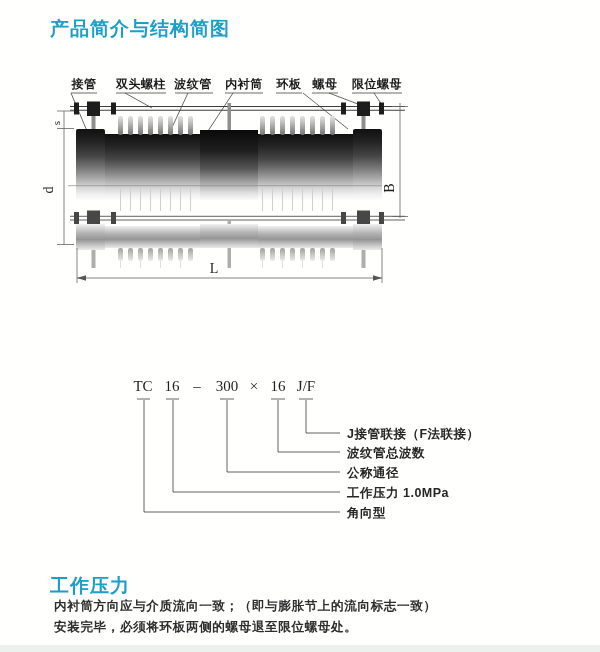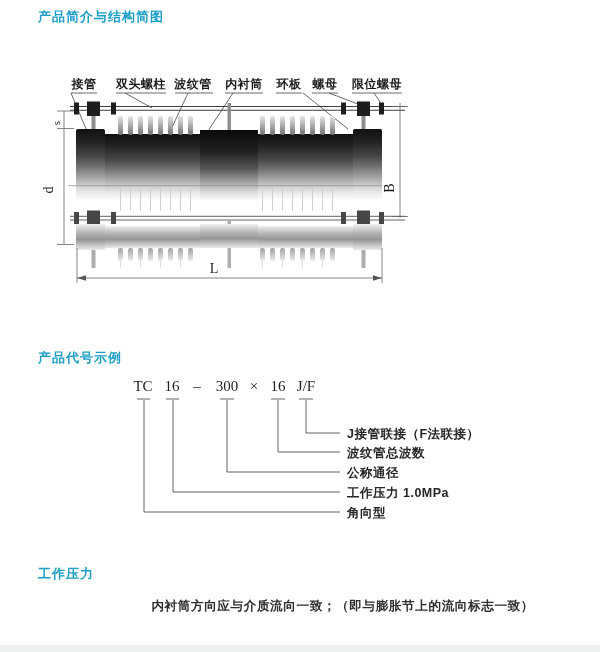--- a/index.html
+++ b/index.html
@@ -1,32 +1,32 @@
 <!DOCTYPE html>
 <html><head>
 <meta charset="utf-8">
 <style>
   html,body{margin:0;padding:0;background:#ffffff;}
   .page{
     position:relative;width:600px;height:652px;background:#fffffe;
     font-family:"Liberation Sans",sans-serif;overflow:hidden;
   }
   .sec-title{
-    position:absolute;left:38px;margin:0;font-size:13px;font-weight:bold;
+    position:absolute;left:38px;margin:12px;font-size:19px;font-weight:bold;
     color:#1b9ec8;letter-spacing:1px;line-height:18px;
   }
   #title-intro{top:8px;}
   #title-code{top:349px;}
   #title-install{top:565px;}
   .diagram-svg{position:absolute;left:30px;top:70px;}
   .code-svg{position:absolute;left:120px;top:375px;}
   .install-block{position:absolute;left:54px;top:596px;width:480px;}
   .install-line{
     font-size:12.6px;font-weight:600;color:#2e2e2e;line-height:20.5px;
-    letter-spacing:0.6px;white-space:nowrap;text-align:right;
+    letter-spacing:0.6px;white-space:nowrap;
   }
   .bottom-strip{position:absolute;left:0;bottom:0;width:600px;height:7px;background:#ecf1ee;}
   
   .plabel{font-family:"Liberation Sans",sans-serif;font-size:12px;font-weight:bold;fill:#1a1a1a;letter-spacing:0.5px;}
   .dim{font-family:"Liberation Serif",serif;font-size:14px;fill:#1c1c1c;}
   .dim-s{font-family:"Liberation Serif",serif;font-size:11px;fill:#1c1c1c;}
   .codeseg{font-family:"Liberation Serif",serif;font-size:15px;fill:#1f1f1f;}
   .callout{font-family:"Liberation Sans",sans-serif;font-size:12.5px;font-weight:bold;fill:#262626;letter-spacing:0.5px;}
 </style>
 </head>
@@ -234,21 +234,20 @@
     <g fill="#555555">
       <path d="M47 208 L56 205.3 L56 210.7 Z"></path>
       <path d="M352 208 L343 205.3 L343 210.7 Z"></path>
     </g>
     <text x="29.5" y="53" class="dim-s" text-anchor="middle" transform="rotate(-90 29.5 53)">s</text>
     <text x="23" y="120" class="dim" text-anchor="middle" transform="rotate(-90 23 120)">d</text>
     <text x="364" y="118" class="dim" text-anchor="middle" transform="rotate(-90 364 118)">B</text>
     <text x="184" y="203" class="dim" text-anchor="middle">L</text>
   </svg>
 
-  <h2 class="sec-title" id="title-code">产品代号示例</h2>
 
   <svg class="code-svg" width="400" height="160" viewBox="0 0 400 160">
     <g>
       <text x="23" y="16" text-anchor="middle" class="codeseg">TC</text>
       <text x="52" y="16" text-anchor="middle" class="codeseg">16</text>
       <text x="77" y="16" text-anchor="middle" class="codeseg">–</text>
       <text x="107" y="16" text-anchor="middle" class="codeseg">300</text>
       <text x="134" y="16" text-anchor="middle" class="codeseg">×</text>
       <text x="158" y="16" text-anchor="middle" class="codeseg">16</text>
       <text x="186" y="16" text-anchor="middle" class="codeseg">J/F</text>
@@ -271,16 +270,17 @@
       <text x="227" y="101.5" class="callout">公称通径</text>
       <text x="227" y="121.5" class="callout">工作压力 1.0MPa</text>
       <text x="227" y="141.5" class="callout">角向型</text>
     </g>
   </svg>
 
   <h2 class="sec-title" id="title-install">工作压力</h2>
 
   <div class="install-block">
     <div class="install-line">内衬筒方向应与介质流向一致；（即与膨胀节上的流向标志一致）</div>
+    <div class="install-line">安装完毕，必须将环板两侧的螺母退至限位螺母处。</div>
   </div>
 
   <div class="bottom-strip"></div>
 </div>
 
 </body></html>

